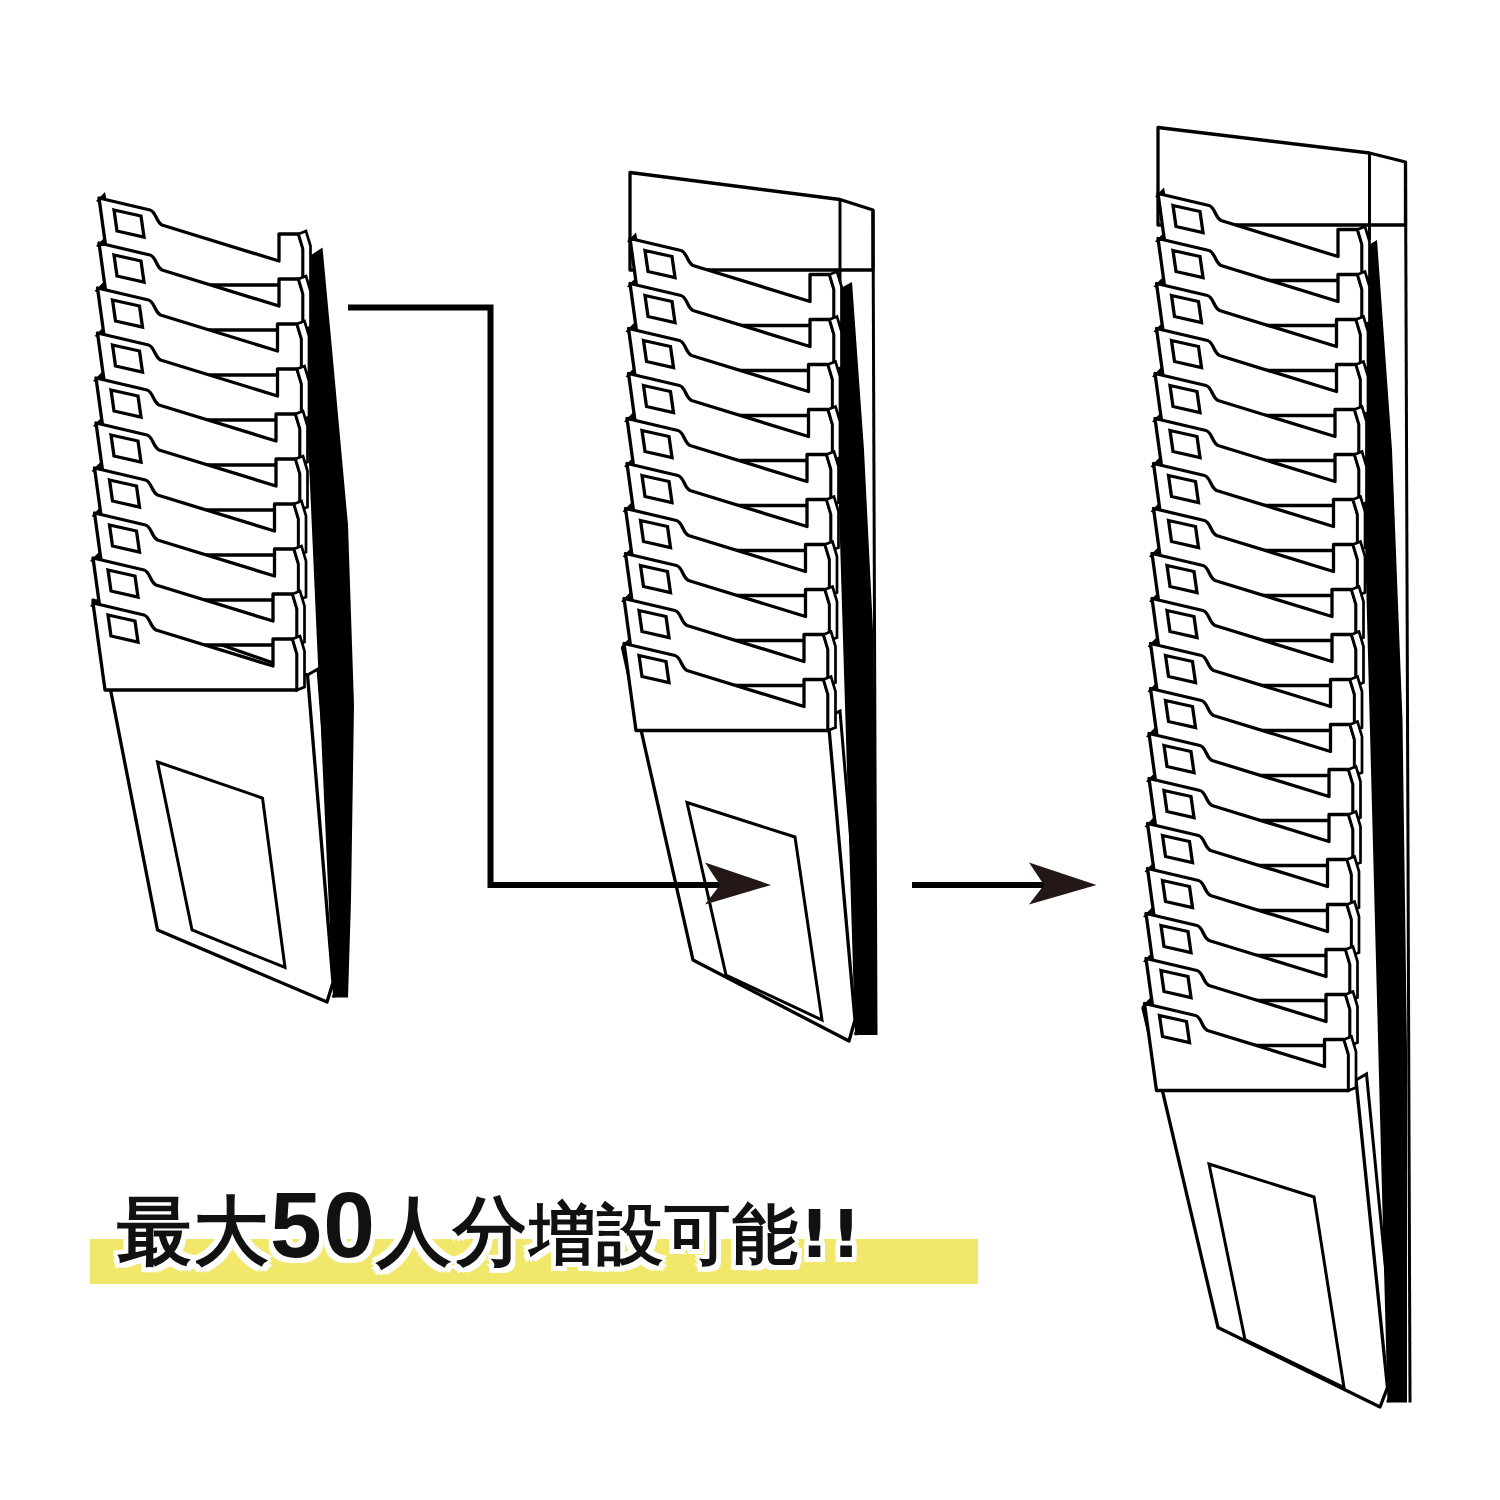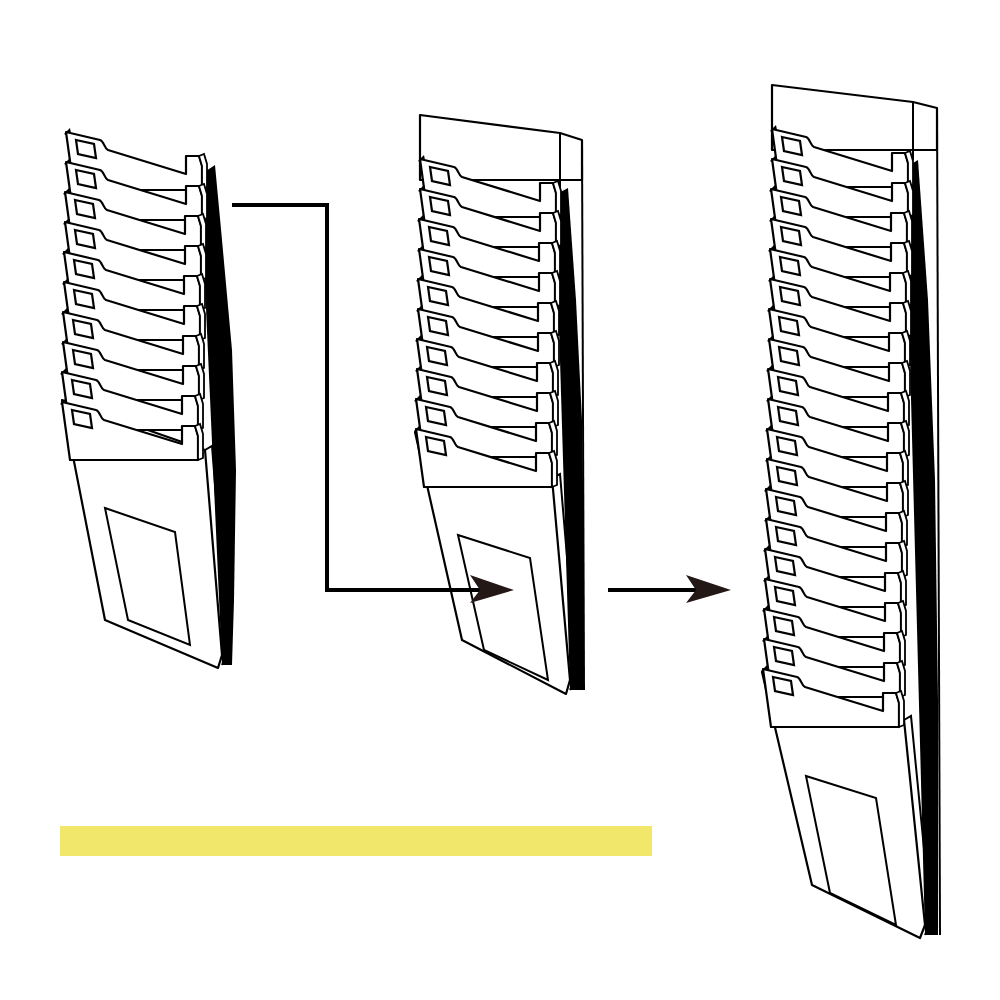--- a/index.html
+++ b/index.html
@@ -121,13 +121,14 @@
     <path d="M470,575 L514,590 L470,603 L480,590 Z" fill="#231815"></path>
   </g>
   <g>
     <line x1="608" y1="590" x2="712" y2="590" stroke="#000" stroke-width="4"></line>
     <path d="M686,575 L731,590 L686,603 L696,590 Z" fill="#231815"></path>
   </g>
 </svg>
 
 <div class="caption-wrap">
   <div class="caption-bar"></div>
+  <div class="caption-text"><span>最大</span><span class="big">50</span><span>人分</span><span class="small">増設可能!!</span></div>
 </div>
 
 </body></html>

